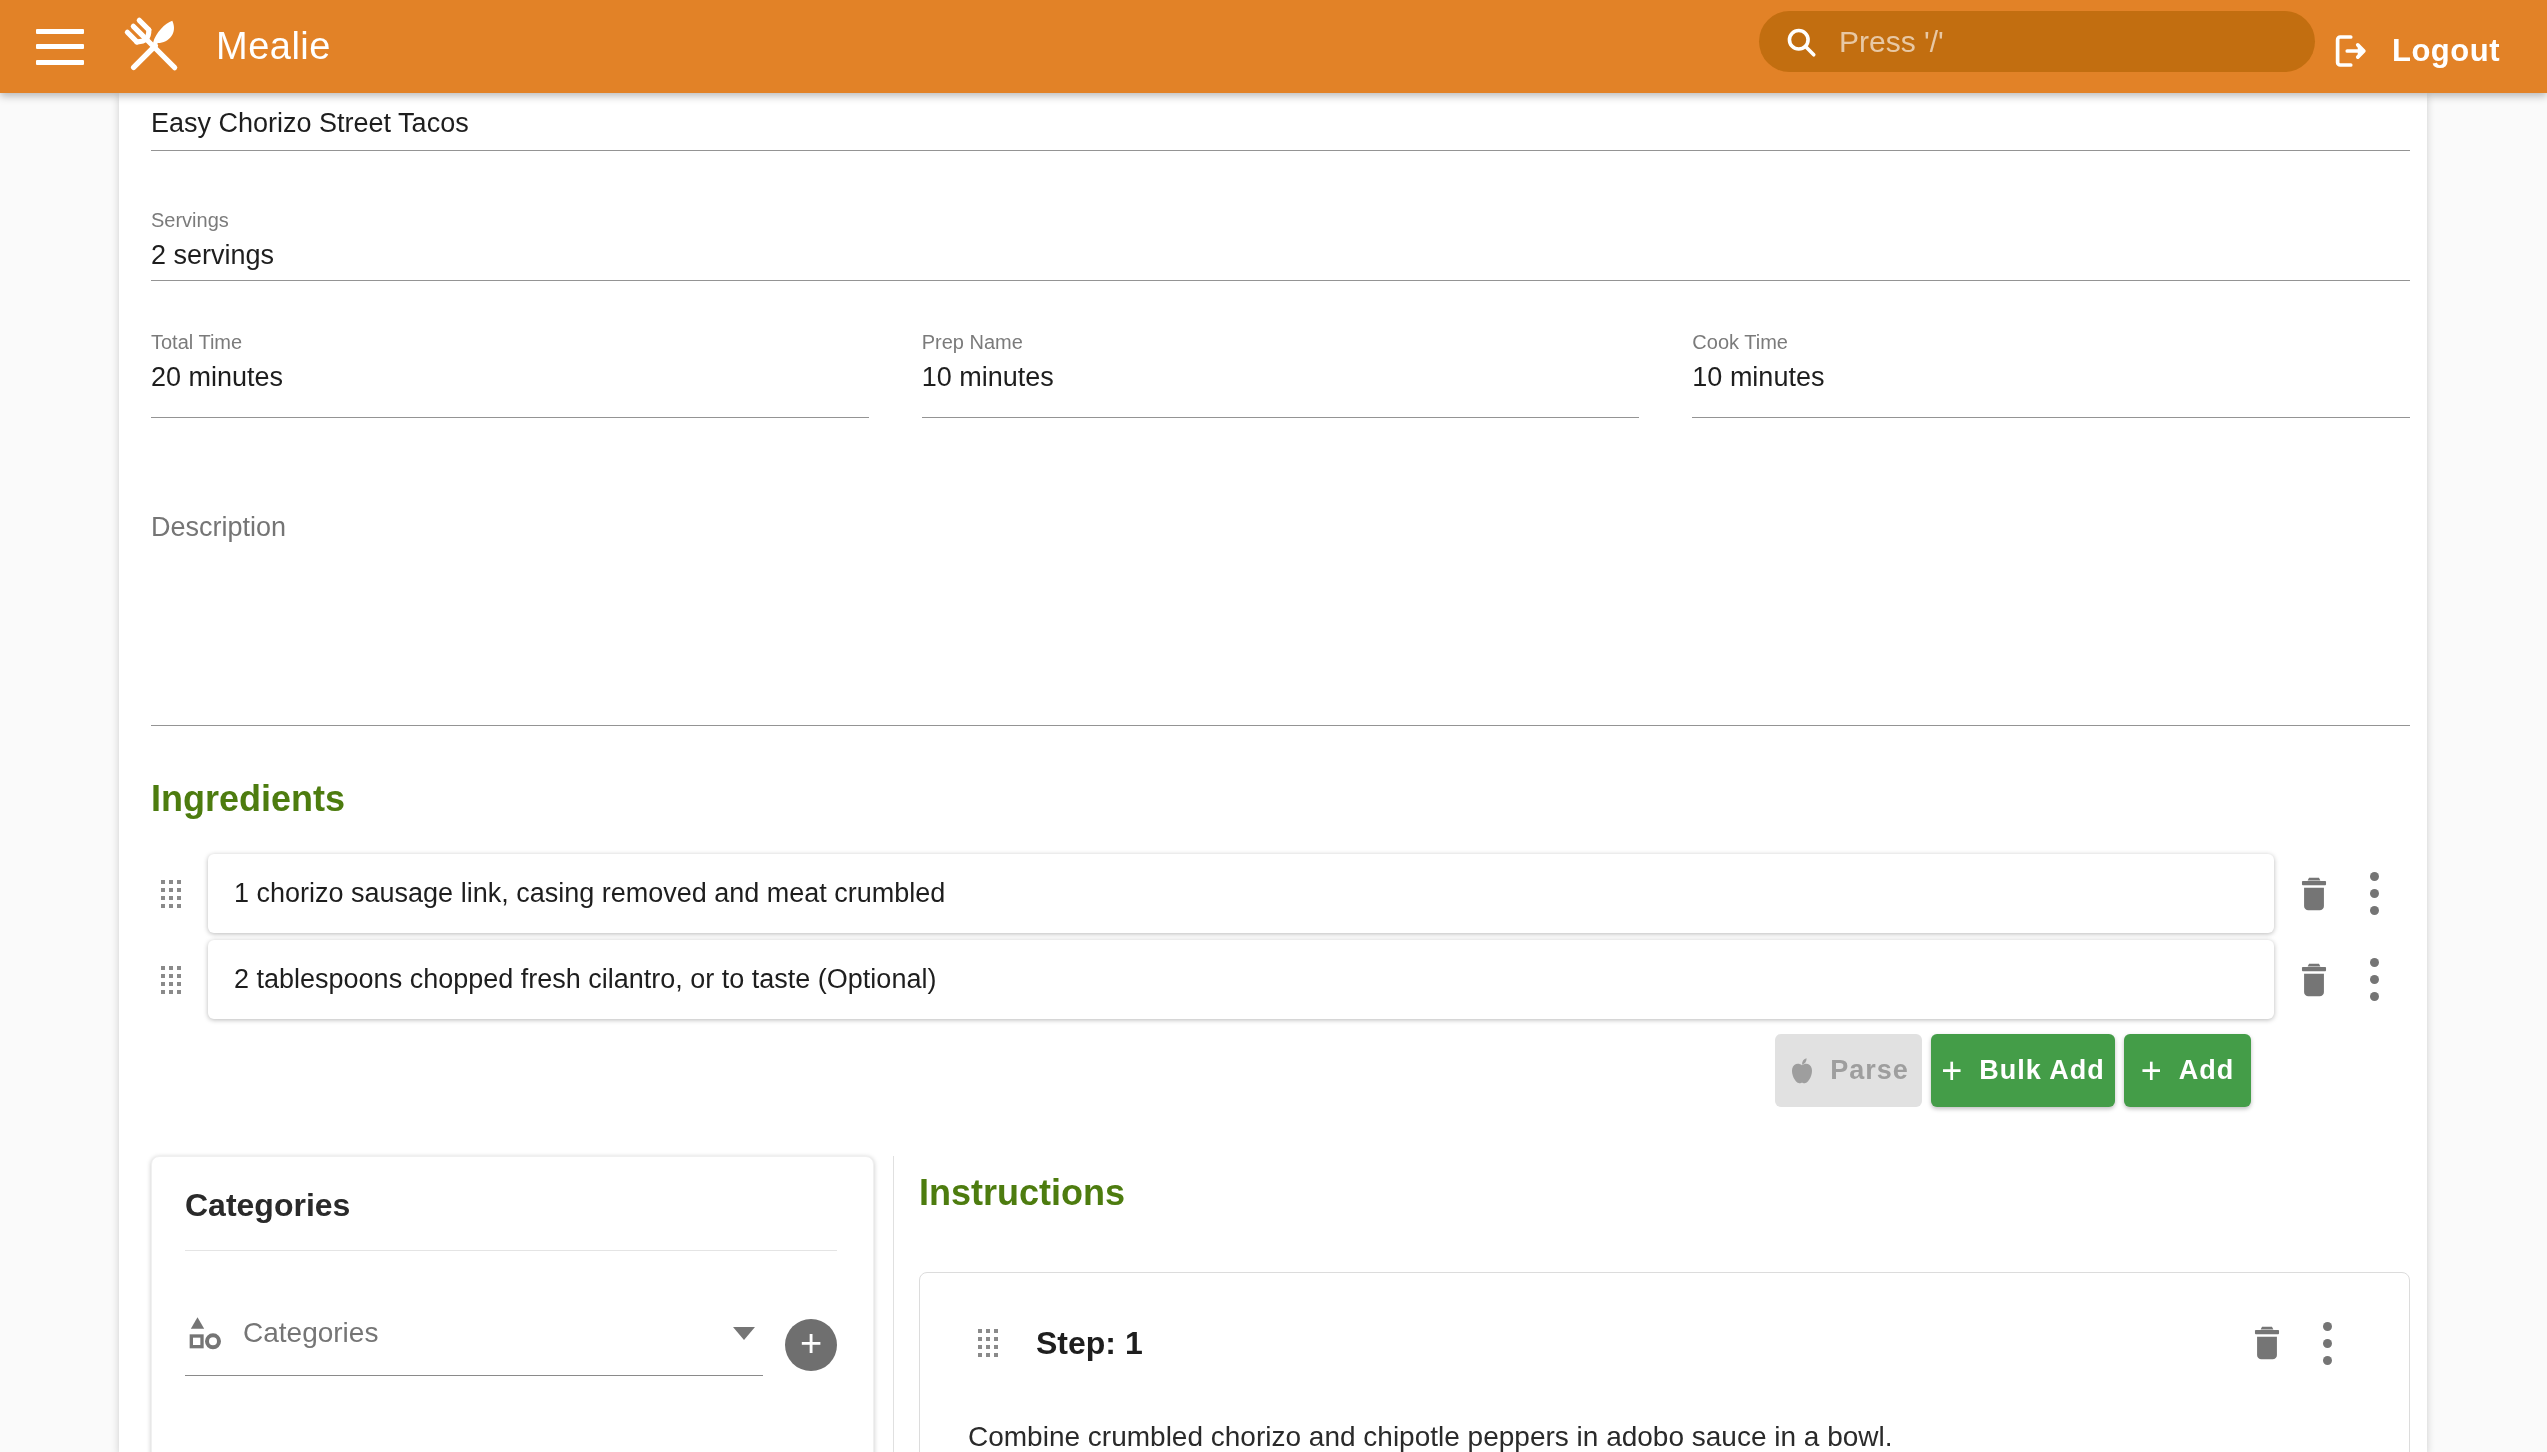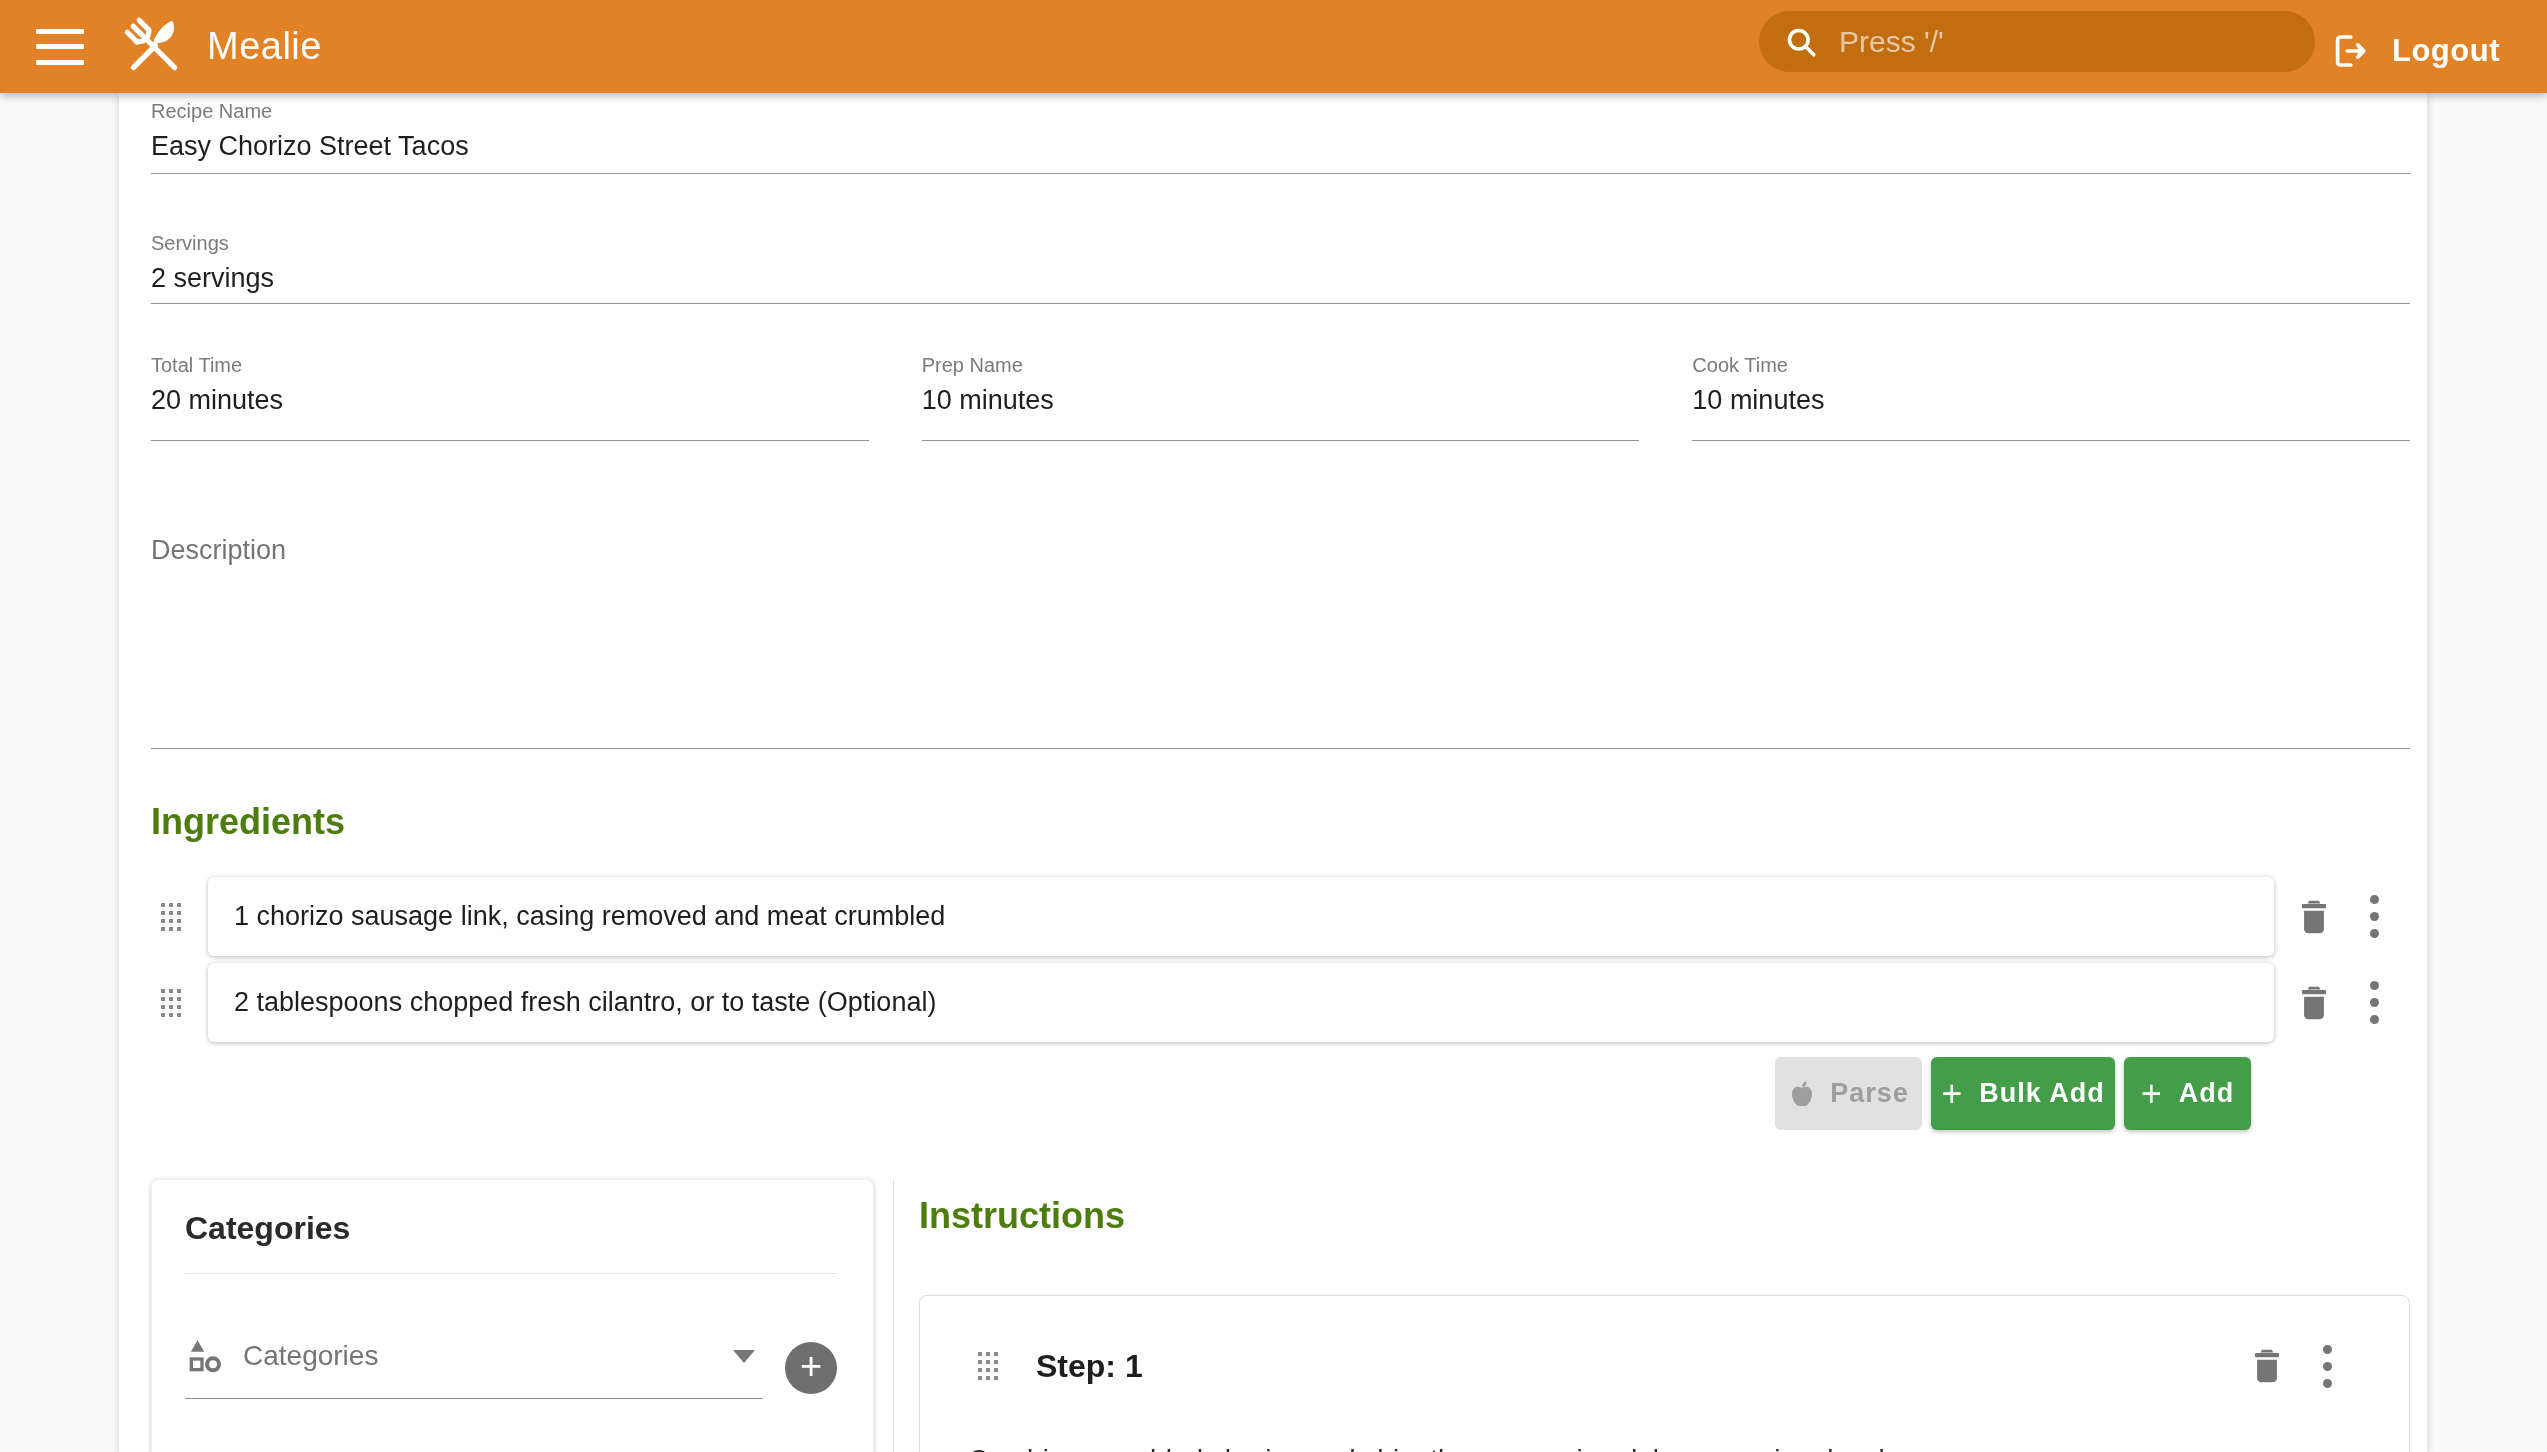--- a/index.html
+++ b/index.html
@@ -8,21 +8,21 @@
   .screen { position:relative; width:2547px; height:1453px; overflow:hidden; }
 
   
   .appbar { position:absolute; left:0; top:0; width:2547px; height:93px;
             background:#E28227; display:flex; align-items:center;
             box-shadow:0 3px 8px rgba(0,0,0,0.28); z-index:10; }
   .hamburger { width:48px; height:36px; margin-left:36px; display:flex; flex-direction:column;
                justify-content:space-between; cursor:pointer; }
   .hamburger span { display:block; height:5px; background:#fff; border-radius:1px; }
   .logo { margin-left:34px; width:72px; height:72px; display:flex; align-items:center; justify-content:center; }
-  .app-title { color:#fff; font-size:38px; font-weight:500; margin-left:17px; letter-spacing:0.5px; }
+  .app-title { color:#fff; font-size:38px; font-weight:500; margin-left:26px; letter-spacing:0.5px; }
   .search-pill { position:absolute; left:1759px; top:11px; width:556px; height:61px; border-radius:35px;
                  background:#C26E10; display:flex; align-items:center; padding:0 24px; }
   .search-pill input { flex:1; border:none; outline:none; background:transparent; color:#fff;
                        font-size:30px; margin-left:20px; font-family:inherit; }
   .search-pill input::placeholder { color:rgba(255,255,255,0.62); }
   .logout { position:absolute; left:2328px; top:4px; height:93px; display:flex; align-items:center; cursor:pointer; }
   .logout .label { color:#fff; font-size:31px; font-weight:bold; margin-left:22px; letter-spacing:0.5px; }
 
   
   .main-card { position:absolute; left:119px; top:93px; width:2308px; height:1360px;
@@ -148,21 +148,20 @@
         <path d="M13 4 H7 a1.5 1.5 0 0 0 -1.5 1.5 v13 a1.5 1.5 0 0 0 1.5 1.5 h6"></path>
         <path d="M11 12 h9 M17 8.5 L20.5 12 L17 15.5" fill="#fff"></path>
       </svg>
       <span class="label">Logout</span>
     </div>
   </header>
 
   <main class="main-card">
 
     <div class="f-recipe underlined">
-      <div class="field-label">Recipe Name</div>
       <div class="field-value"><input type="text" value="Easy Chorizo Street Tacos" style=""></div>
     </div>
 
     <div class="f-servings underlined">
       <div class="field-label">Servings</div>
       <div class="field-value"><input type="text" value="2 servings" style=""></div>
     </div>
 
     <div class="times-row">
       <div class="time-field underlined">

